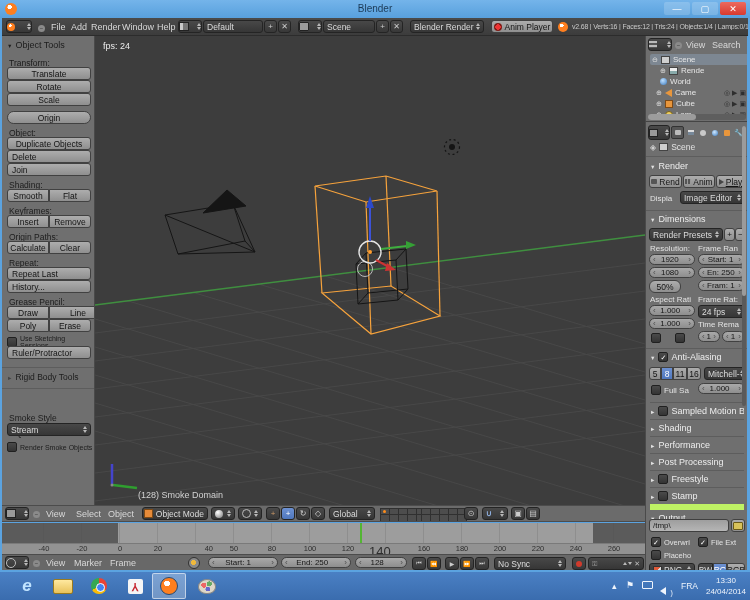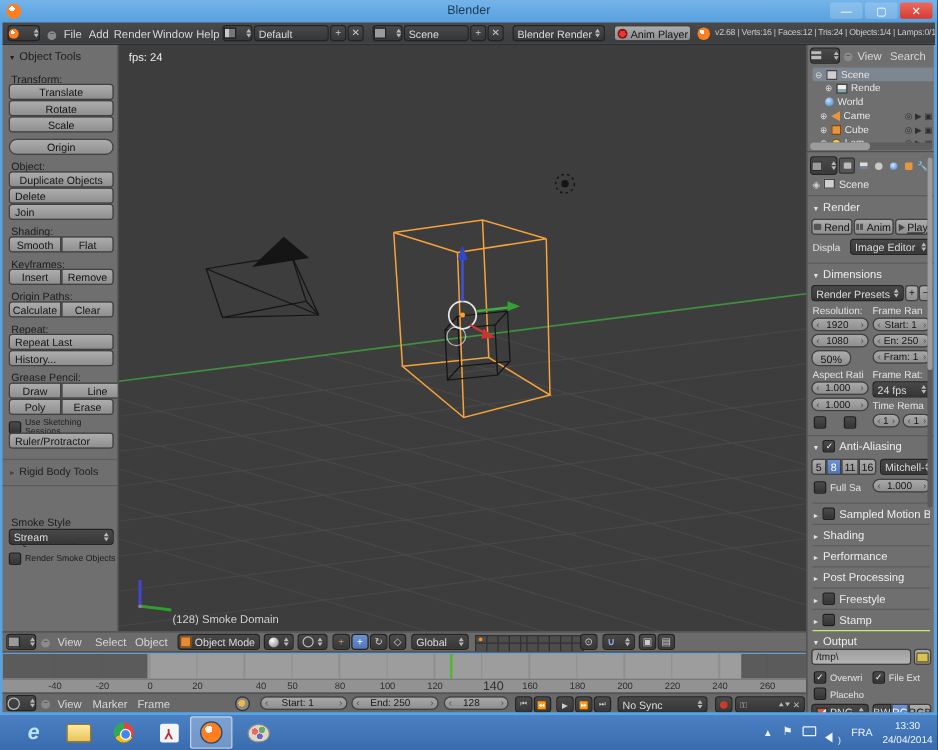--- a/index.html
+++ b/index.html
@@ -345,21 +345,21 @@
   <div class="abs" style="left:2px;top:543px;width:643px;height:11px;background:#929292;border-top:1px solid #7a7a7a;overflow:hidden;">
     <span class="abs" style="left:25px;width:34px;text-align:center;color:#2e2e2e;font-size:7.5px;">-40</span>
     <span class="abs" style="left:63px;width:34px;text-align:center;color:#2e2e2e;font-size:7.5px;">-20</span>
     <span class="abs" style="left:101px;width:34px;text-align:center;color:#2e2e2e;font-size:7.5px;">0</span>
     <span class="abs" style="left:139px;width:34px;text-align:center;color:#2e2e2e;font-size:7.5px;">20</span>
     <span class="abs" style="left:177px;width:34px;text-align:right;color:#2e2e2e;font-size:7.5px;">40</span>
     <span class="abs" style="left:215px;width:34px;text-align:center;color:#2e2e2e;font-size:7.5px;">50</span>
     <span class="abs" style="left:253px;width:34px;text-align:center;color:#2e2e2e;font-size:7.5px;">80</span>
     <span class="abs" style="left:291px;width:34px;text-align:center;color:#2e2e2e;font-size:7.5px;">100</span>
     <span class="abs" style="left:329px;width:34px;text-align:center;color:#2e2e2e;font-size:7.5px;">120</span>
-    <span class="abs" style="left:367px;width:34px;text-align:right;color:#2e2e2e;font-size:10px;">140</span>
+    <span class="abs" style="left:367px;width:34px;text-align:left;color:#2e2e2e;font-size:13px;">140</span>
     <span class="abs" style="left:405px;width:34px;text-align:center;color:#2e2e2e;font-size:7.5px;">160</span>
     <span class="abs" style="left:443px;width:34px;text-align:center;color:#2e2e2e;font-size:7.5px;">180</span>
     <span class="abs" style="left:481px;width:34px;text-align:center;color:#2e2e2e;font-size:7.5px;">200</span>
     <span class="abs" style="left:519px;width:34px;text-align:center;color:#2e2e2e;font-size:7.5px;">220</span>
     <span class="abs" style="left:557px;width:34px;text-align:center;color:#2e2e2e;font-size:7.5px;">240</span>
     <span class="abs" style="left:595px;width:34px;text-align:center;color:#2e2e2e;font-size:7.5px;">260</span>
     <span class="abs" style="left:633px;width:34px;text-align:center;color:#2e2e2e;font-size:7.5px;">280</span>
   </div>
   <div class="abs" style="left:2px;top:554px;width:643px;height:16px;background:#686868;border-top:1px solid #4c4c4c;overflow:hidden;">
     <div class="abs icobtn" style="left:3px;top:1px;width:24px;">
@@ -616,21 +616,21 @@
       <span class="ar-r"></span>
       <span class="chk"></span>
       <span>Freestyle</span>
       </div>
     <div class="abs ptitle" style="left:4px;top:365px;width:94px;border-top:1px solid #5d5d5d;padding-top:3px;">
       <span class="ar-r"></span>
       <span class="chk"></span>
       <span>Stamp</span>
       </div>
 
-    <div class="abs ptitle" style="left:4px;top:382px;width:94px;border-top:1px solid #bef264;padding-top:3px;">
+    <div class="abs ptitle" style="left:4px;top:382px;width:94px;border-top:6px solid #bef264;padding-top:3px;">
       <span class="ar-d"></span>
       <span>Output</span>
       </div>
     <div class="abs" style="left:3px;top:397px;width:80px;height:13px;background:linear-gradient(#9e9e9e,#b5b5b5);border:1px solid #3f3f3f;border-radius:3px;
          color:#1a1a1a;font-size:8px;display:flex;align-items:center;padding:0 3px;overflow:hidden;">
         <span>/tmp\</span>
       </div>
     <div class="abs btn" style="left:85px;top:397px;width:14px;">
       <span style="width:8px;height:6px;background:#d8c25a;border:1px solid #6b5a18;border-radius:1px;"></span>
       </div>

